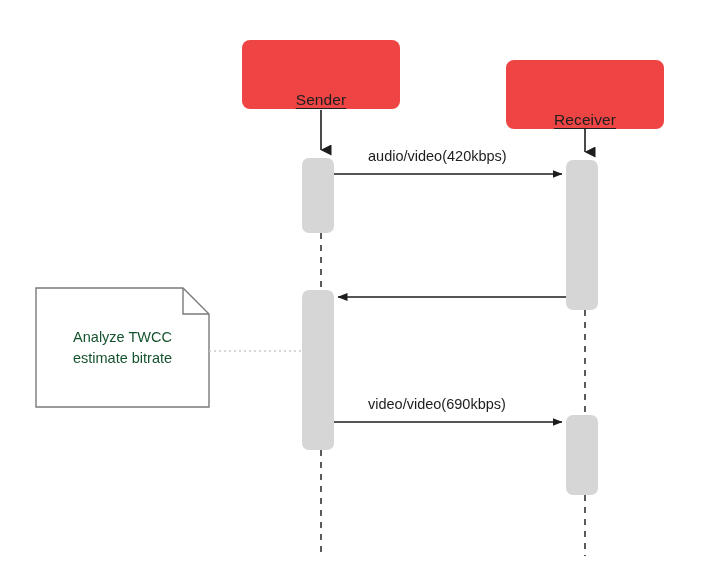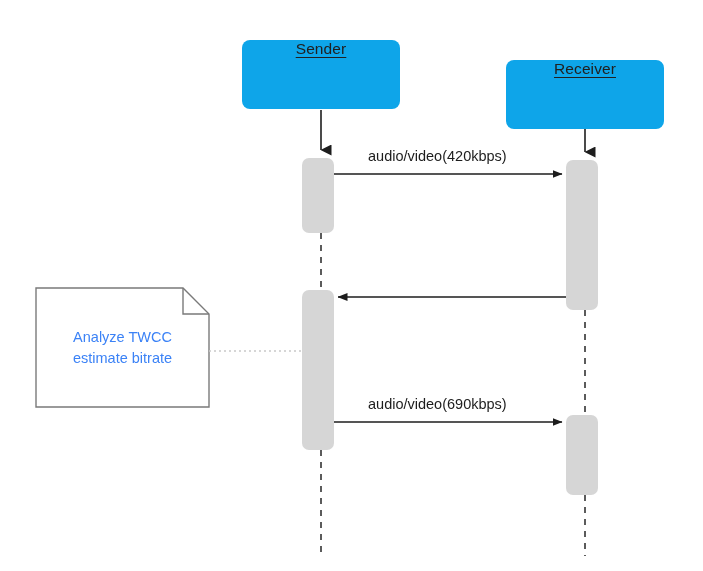--- a/index.html
+++ b/index.html
@@ -22,44 +22,44 @@
   svg.layer {
     position: absolute;
     top: 0;
     left: 0;
     width: 703px;
     height: 571px;
     overflow: visible;
   }
   .participant-box {
     position: absolute;
-    background: #0ea5e9;
+    background: #ef4444;
     border-radius: 8px;
     display: flex;
-    align-items: flex-start;
+    align-items: flex-end;
     justify-content: center;
   }
   .participant-label {
     font-size: 15.5px;
     color: #202020;
     text-decoration: underline;
     text-underline-offset: 3px;
     letter-spacing: 0.1px;
   }
   .msg-label {
     position: absolute;
     font-size: 14.5px;
     color: #1d1d1d;
     white-space: pre;
     line-height: 21px;
   }
   .note-text {
     position: absolute;
     font-size: 14.5px;
-    color: #3b82f6;
+    color: #14532d;
     line-height: 21px;
     text-align: center;
     white-space: pre-line;
   }
 </style>
 </head>
 <body>
 
 <div id="diagram-root">
 
@@ -103,18 +103,18 @@
     <span class="participant-label">Sender</span>
   </div>
 
   <div class="participant-box" style="left:506px; top:40px; width:158px; height:69px;margin-top:20px;">
     <span class="participant-label">Receiver</span>
   </div>
 
   <div class="msg-label" style="left:368px; top:146px;">audio/video(420kbps)</div>
 
 
-  <div class="msg-label" style="left:368px; top:394px;">audio/video(690kbps)</div>
+  <div class="msg-label" style="left:368px; top:394px;">video/video(690kbps)</div>
 
   <div class="note-text" style="left:46px; top:327px; width:153px;">Analyze TWCC
 estimate bitrate</div>
 
 </div>
 
 </body></html>

